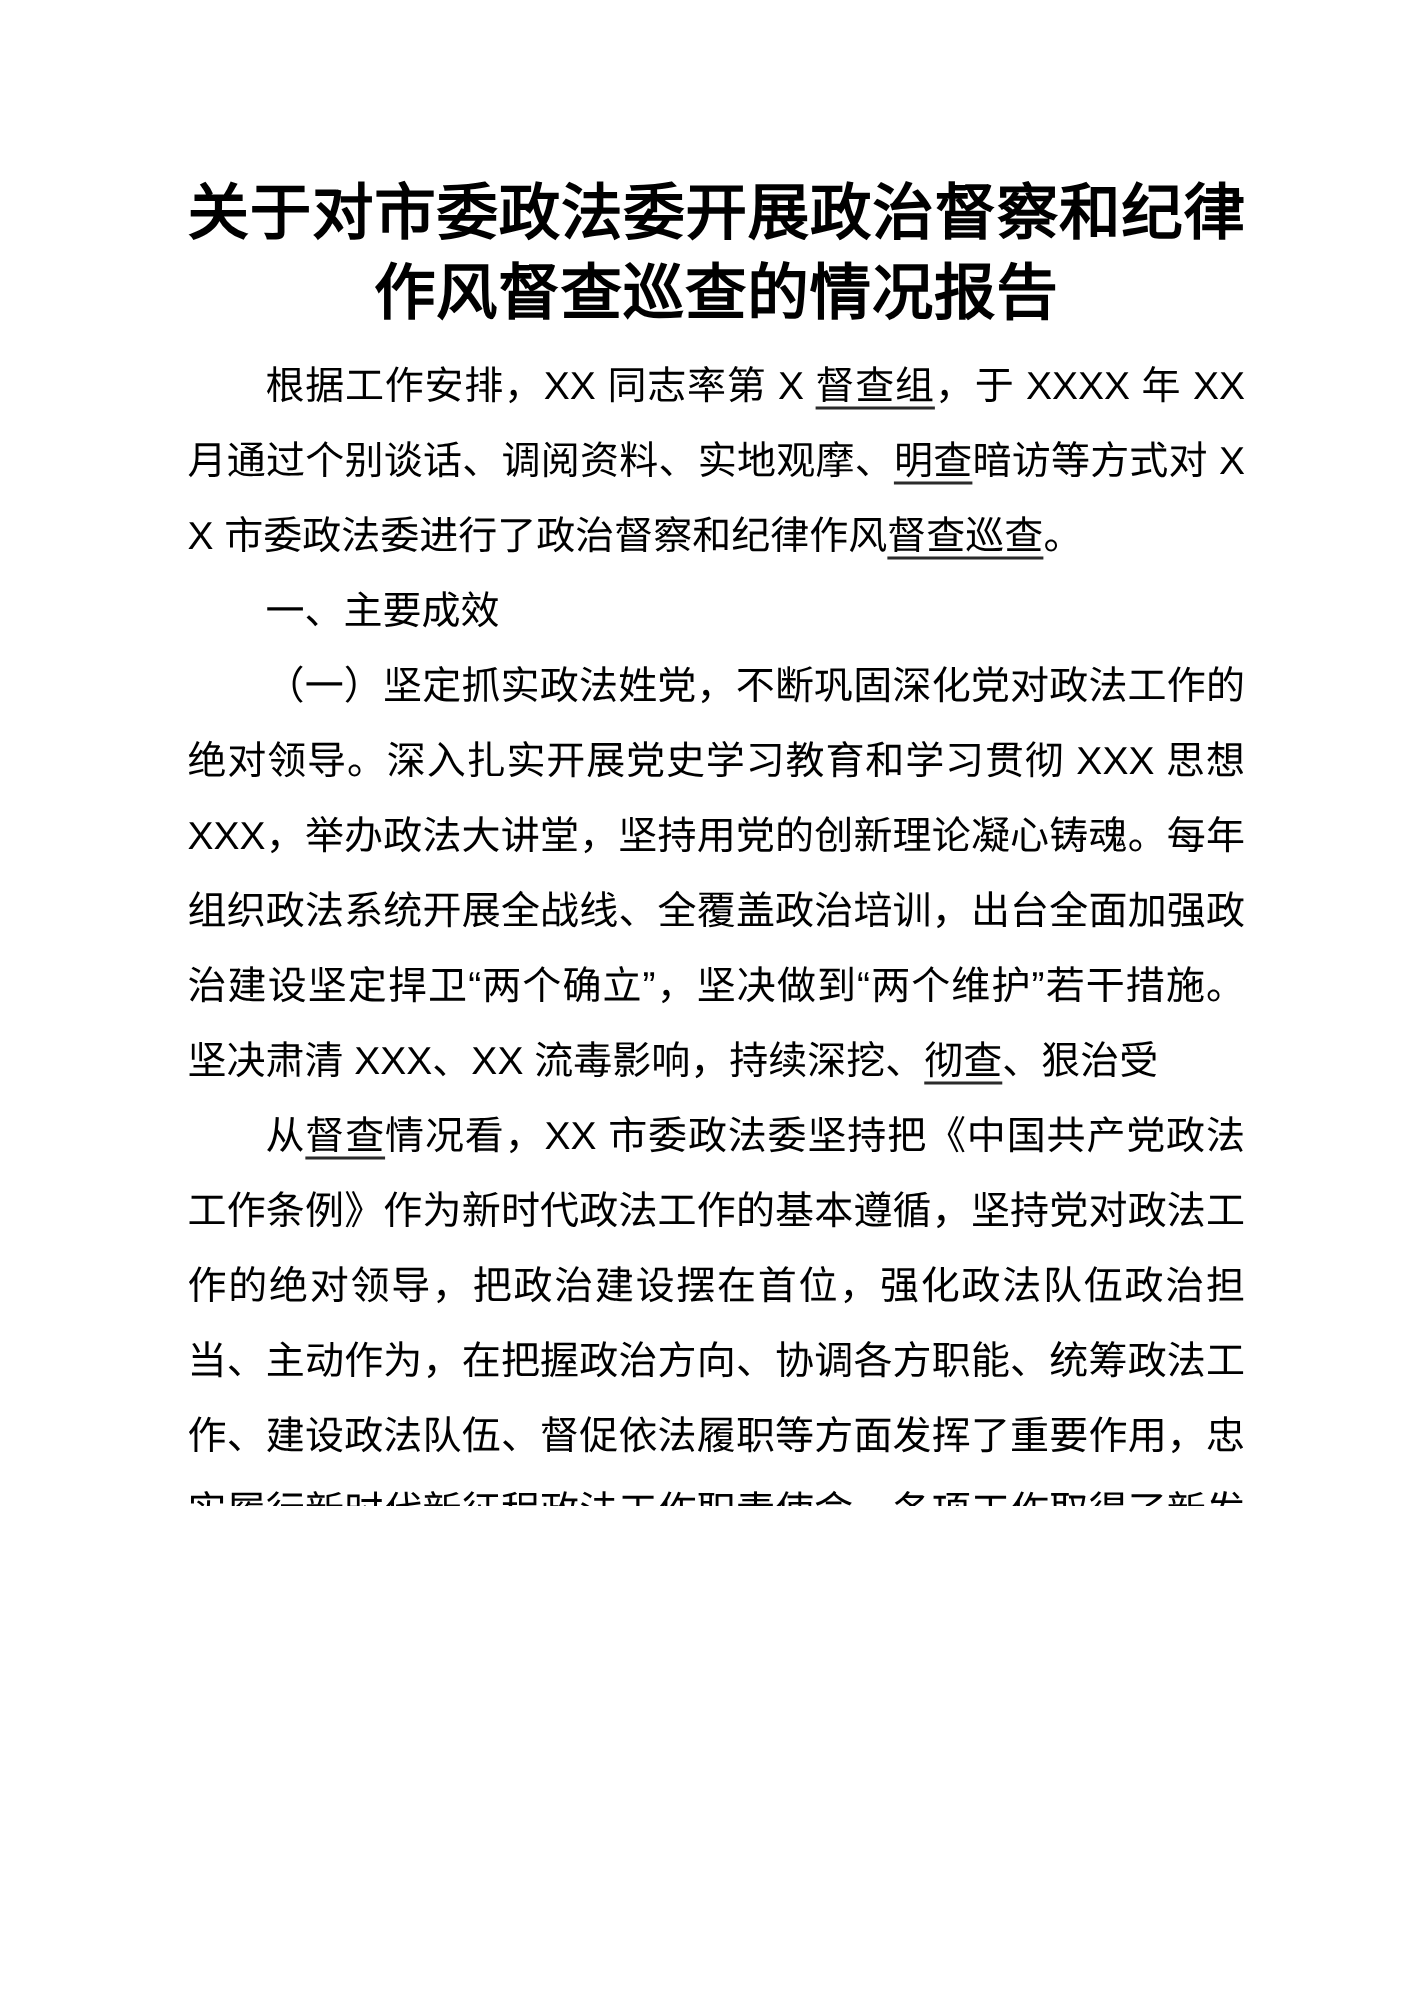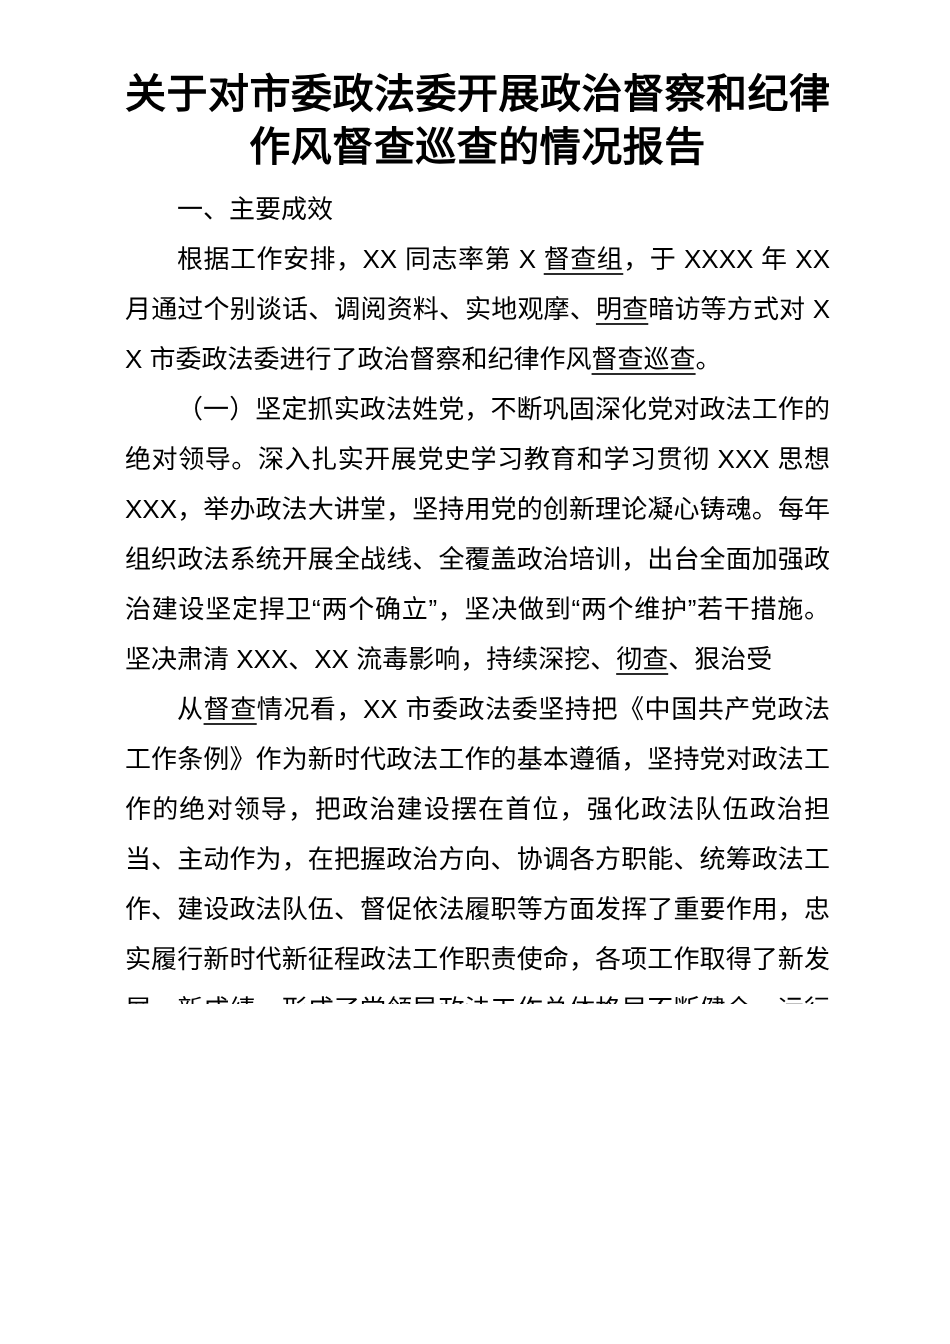--- a/index.html
+++ b/index.html
@@ -7,21 +7,21 @@
     padding: 0;
     background: #ffffff;
   }
   .page {
     position: relative;
     width: 950px;
     height: 1004px;
     box-sizing: border-box;
     background: #ffffff;
     color: #000000;
-    padding: 68px 120px 0 125px;
+    padding: 116px 120px 0 125px;
     overflow: hidden;
     font-family: "Liberation Sans", "DejaVu Sans", sans-serif;
   }
   .doc-title {
     margin: 0 0 10px 0;
     text-align: center;
     font-family: "Liberation Serif", "DejaVu Serif", serif;
     font-weight: 700;
     font-size: 41px;
     line-height: 53px;
@@ -49,18 +49,18 @@
 </style>
 </head>
 <body>
 
 <div class="page">
   <h1 class="doc-title">
     <div class="title-line">关于对市委政法委开展政治督察和纪律</div>
     <div class="title-line">作风督查巡查的情况报告</div>
   </h1>
   <div class="doc-body">
+      <p class="para"><span class="">根据工作安排，XX 同志率第 X </span><span class="u">督查组</span><span class="">，于 XXXX 年 XX 月通过个别谈话、调阅资料、实地观摩、</span><span class="u">明查</span><span class="">暗访等方式对 XX 市委政法委进行了政治督察和纪律作风</span><span class="u">督查巡查</span><span class="">。</span></p>
       <p class="para"><span class="">一、主要成效</span></p>
-      <p class="para"><span class="">根据工作安排，XX 同志率第 X </span><span class="u">督查组</span><span class="">，于 XXXX 年 XX 月通过个别谈话、调阅资料、实地观摩、</span><span class="u">明查</span><span class="">暗访等方式对 XX 市委政法委进行了政治督察和纪律作风</span><span class="u">督查巡查</span><span class="">。</span></p>
       <p class="para"><span class="">（一）坚定抓实政法姓党，不断巩固深化党对政法工作的绝对领导。深入扎实开展党史学习教育和学习贯彻 XXX 思想 XXX，举办政法大讲堂，坚持用党的创新理论凝心铸魂。每年组织政法系统开展全战线、全覆盖政治培训，出台全面加强政治建设坚定捍卫“两个确立”，坚决做到“两个维护”若干措施。坚决肃清 XXX、XX 流毒影响，持续深挖、</span><span class="u">彻查</span><span class="">、狠治受</span></p>
       <p class="para"><span class="">从</span><span class="u">督查</span><span class="">情况看，XX 市委政法委坚持把《中国共产党政法工作条例》作为新时代政法工作的基本遵循，坚持党对政法工作的绝对领导，把政治建设摆在首位，强化政法队伍政治担当、主动作为，在把握政治方向、协调各方职能、统筹政法工作、建设政法队伍、督促依法履职等方面发挥了重要作用，忠实履行新时代新征程政法工作职责使命，各项工作取得了新发展、新成绩，形成了党领导政法工作总体格局不断健全、运行体系不断完善、政法工作呈现高质量发展的良好态势。</span></p>
     </div>
 </div>
 
 </body></html>

